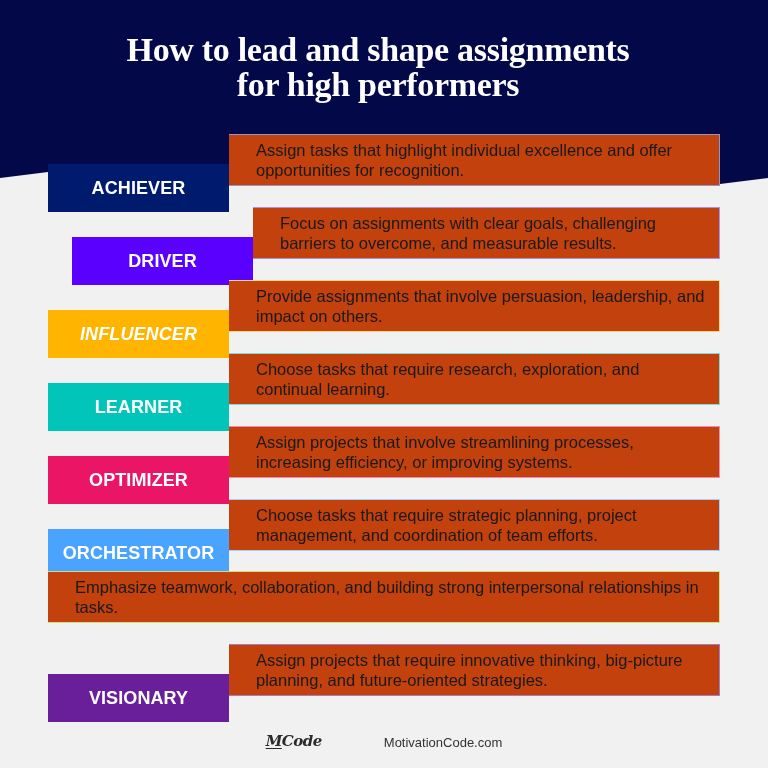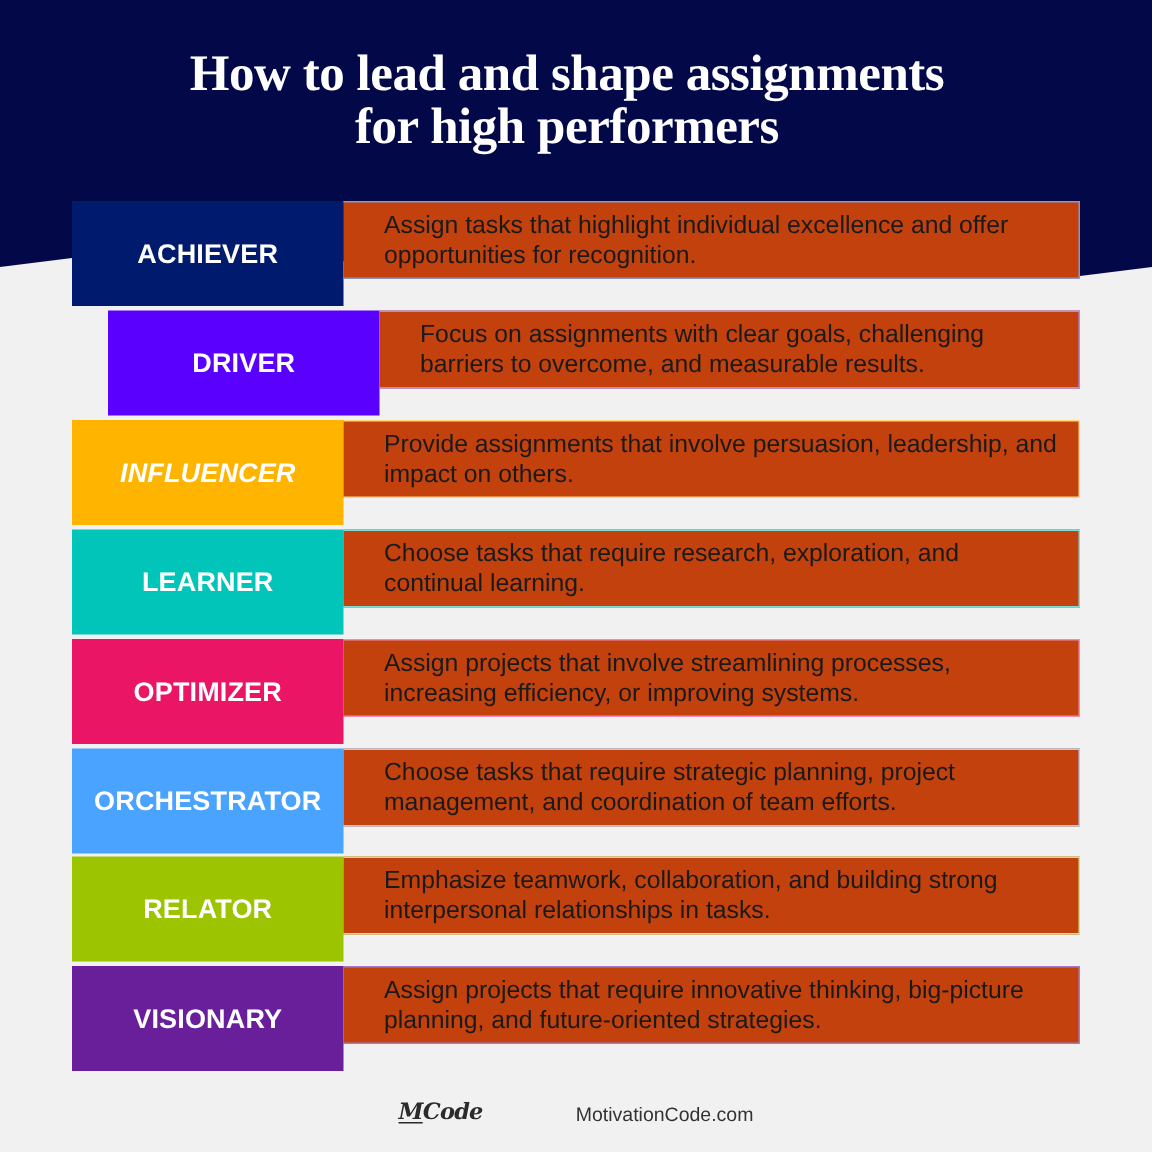--- a/index.html
+++ b/index.html
@@ -21,23 +21,23 @@
   }
   .title span { display: block; }
   .cards {
     position: absolute; left: 48px; top: 134px; width: 672px;
   }
   .card {
     position: absolute; left: 0; width: 672px; height: 66px;
     display: flex; box-sizing: border-box;
   }
   .card-label {
-    width: 181px; height: 70px; flex: 0 0 181px;
+    width: 181px; height: 48px; flex: 0 0 181px;
     display: flex; align-items: center; justify-content: center;
-    color: #ffffff; font-weight: bold; font-size: 18px; letter-spacing: 0.1px;
+    color: #ffffff; font-weight: bold; font-size: 18px; letter-spacing: 0.1px; margin-top: 30px;
   }
   .card-desc {
     flex: 1; height: 52px; box-sizing: border-box;
     background: #c2410c; border: 1px solid; border-left: none;
     padding: 0 14px 0 27px;
     display: flex; align-items: center;
     color: #1a1a1a; font-size: 16.5px; line-height: 20px;
   }
   .footer {
     position: absolute; left: 0; top: 726px; width: 768px; height: 24px;
@@ -79,21 +79,20 @@
   </div>
   <div class="card" style="top:292px;">
     <div class="card-label" style="background: rgb(234, 22, 101);">OPTIMIZER</div>
     <div class="card-desc" style="border-color: rgb(243, 138, 178);">Assign projects that involve streamlining processes, increasing efficiency, or improving systems.</div>
   </div>
   <div class="card" style="top:365px;">
     <div class="card-label" style="background: rgb(74, 163, 255);">ORCHESTRATOR</div>
     <div class="card-desc" style="border-color: rgb(164, 208, 255);">Choose tasks that require strategic planning, project management, and coordination of team efforts.</div>
   </div>
   <div class="card" style="top:437px;">
-    <div class="card-label" style="background: rgb(156, 196, 0);">RELATOR</div>
     <div class="card-desc" style="border-color: rgb(205, 226, 127);">Emphasize teamwork, collaboration, and building strong interpersonal relationships in tasks.</div>
   </div>
   <div class="card" style="top:510px;">
     <div class="card-label" style="background: rgb(106, 31, 154);">VISIONARY</div>
     <div class="card-desc" style="border-color: rgb(165, 124, 196);">Assign projects that require innovative thinking, big-picture planning, and future-oriented strategies.</div>
   </div>
 </div>
 
 <div class="footer">
   <span class="logo"><span class="m">M</span><span>Code</span></span>

